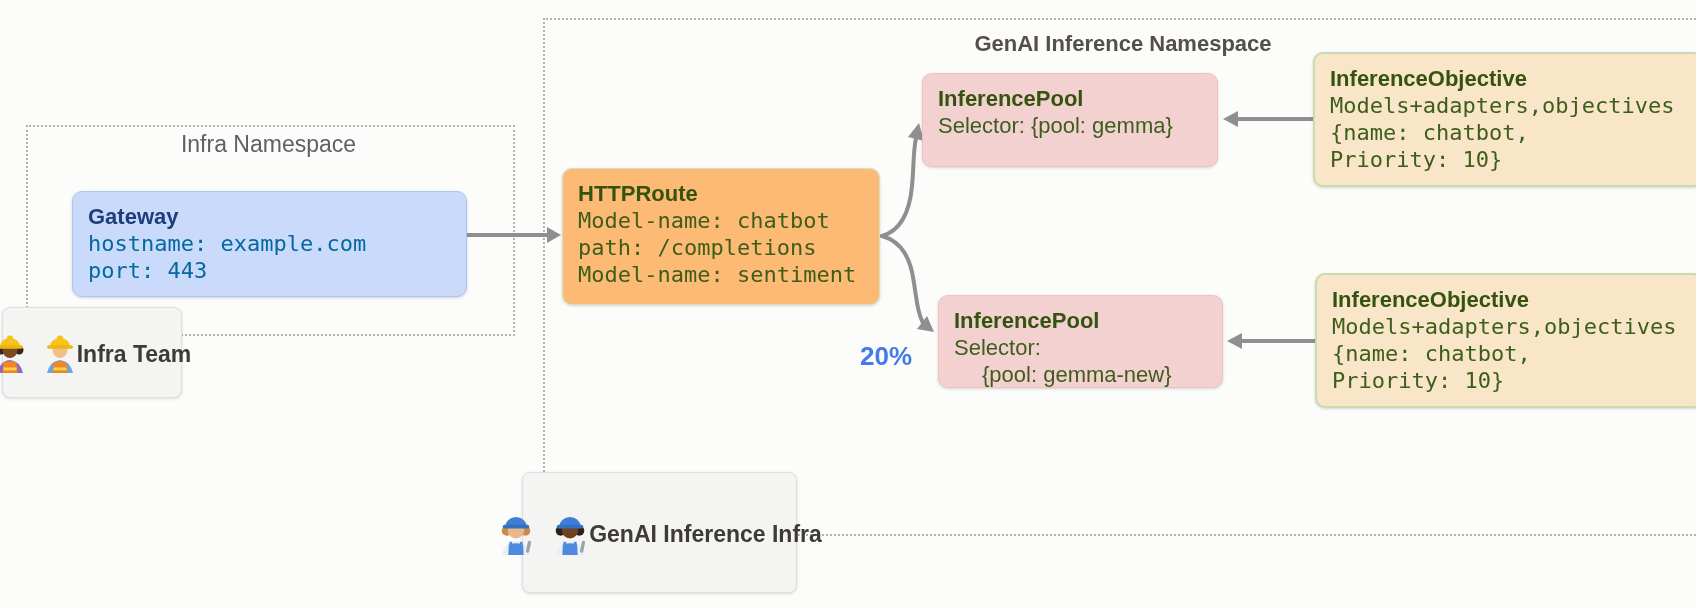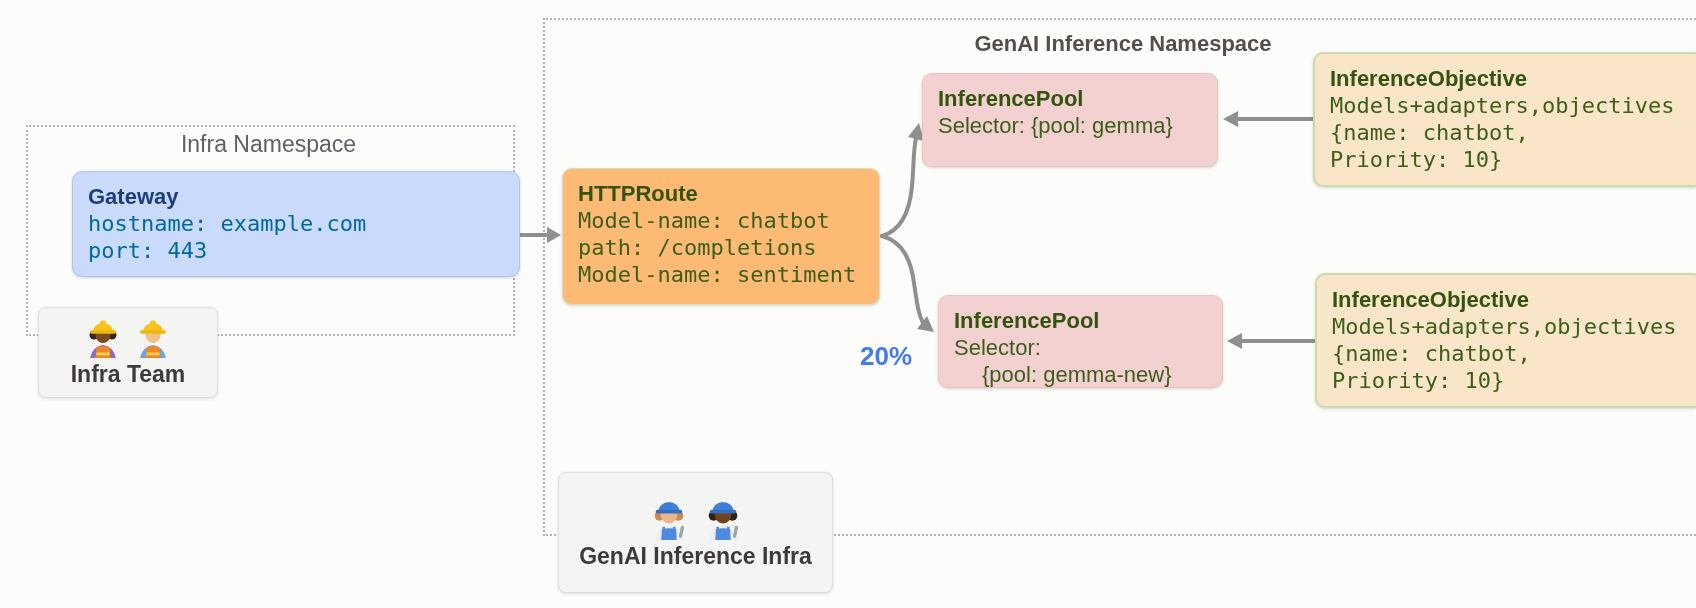--- a/index.html
+++ b/index.html
@@ -22,32 +22,32 @@
   .node{position:absolute;z-index:3;border-radius:10px;box-sizing:border-box;
         padding:11px 15px;box-shadow:0 1px 3px rgba(70,70,70,.22);}
   .node-title{font-size:22px;font-weight:700;line-height:27px;}
   .line-mono{font-family:"DejaVu Sans Mono","Liberation Mono",monospace;font-size:22px;line-height:27px;white-space:pre;}
   .line-sans{font-size:22px;line-height:27px;white-space:pre;}
   .indent{padding-left:28px;}
   .blue-title{color:#1e3d7a;}
   .blue-text{color:#0369a1;}
   .green-title{color:#34530e;}
   .green-text{color:#3d5e1b;}
-  .node-gateway{left:72px;top:171px;width:448px;height:106px;background:#c9dafa;border:1px solid #adc6f0;}
+  .node-gateway{left:72px;top:191px;width:395px;height:106px;background:#c9dafa;border:1px solid #adc6f0;}
   .node-httproute{left:562px;top:168px;width:318px;height:137px;background:#fdba74;border:1px solid #cfe2c2;}
   .node-pool1{left:922px;top:73px;width:296px;height:94px;background:#f3d1d0;border:1px solid #ecc3c2;}
   .node-pool2{left:938px;top:295px;width:285px;height:93px;background:#f3d1d0;border:1px solid #ecc3c2;}
   .node-obj1{left:1313px;top:52px;width:390px;height:135px;background:#f9e5c8;border:2px solid #c9dcae;}
   .node-obj2{left:1315px;top:273px;width:388px;height:135px;background:#f9e5c8;border:2px solid #c9dcae;}
   
   .pct{position:absolute;left:860px;top:341px;z-index:4;font-size:26px;font-weight:700;color:#447be8;}
   
   .team{position:absolute;z-index:5;background:#f4f4f3;border:1px solid #dedede;border-radius:8px;
-        box-shadow:0 1px 3px rgba(80,80,80,.18);display:flex;flex-direction:column;
-        align-items:center;justify-content:center;box-sizing:border-box;margin-left:36px;}
+        box-shadow:0 1px 3px rgba(80,80,80,.18);display:flex;flex-direction:row;
+        align-items:center;justify-content:center;box-sizing:border-box;}
   .team-infra{left:2px;top:307px;width:180px;height:91px;}
   .team-genai{left:522px;top:472px;width:275px;height:121px;}
   .team-icons{display:flex;gap:16px;align-items:flex-end;}
   .team-label{font-size:23px;font-weight:700;color:#3e3a38;margin-top:3px;white-space:nowrap;}
   .picon{display:block;}
 </style>
 </head>
 <body>
 
 <div class="canvas">

